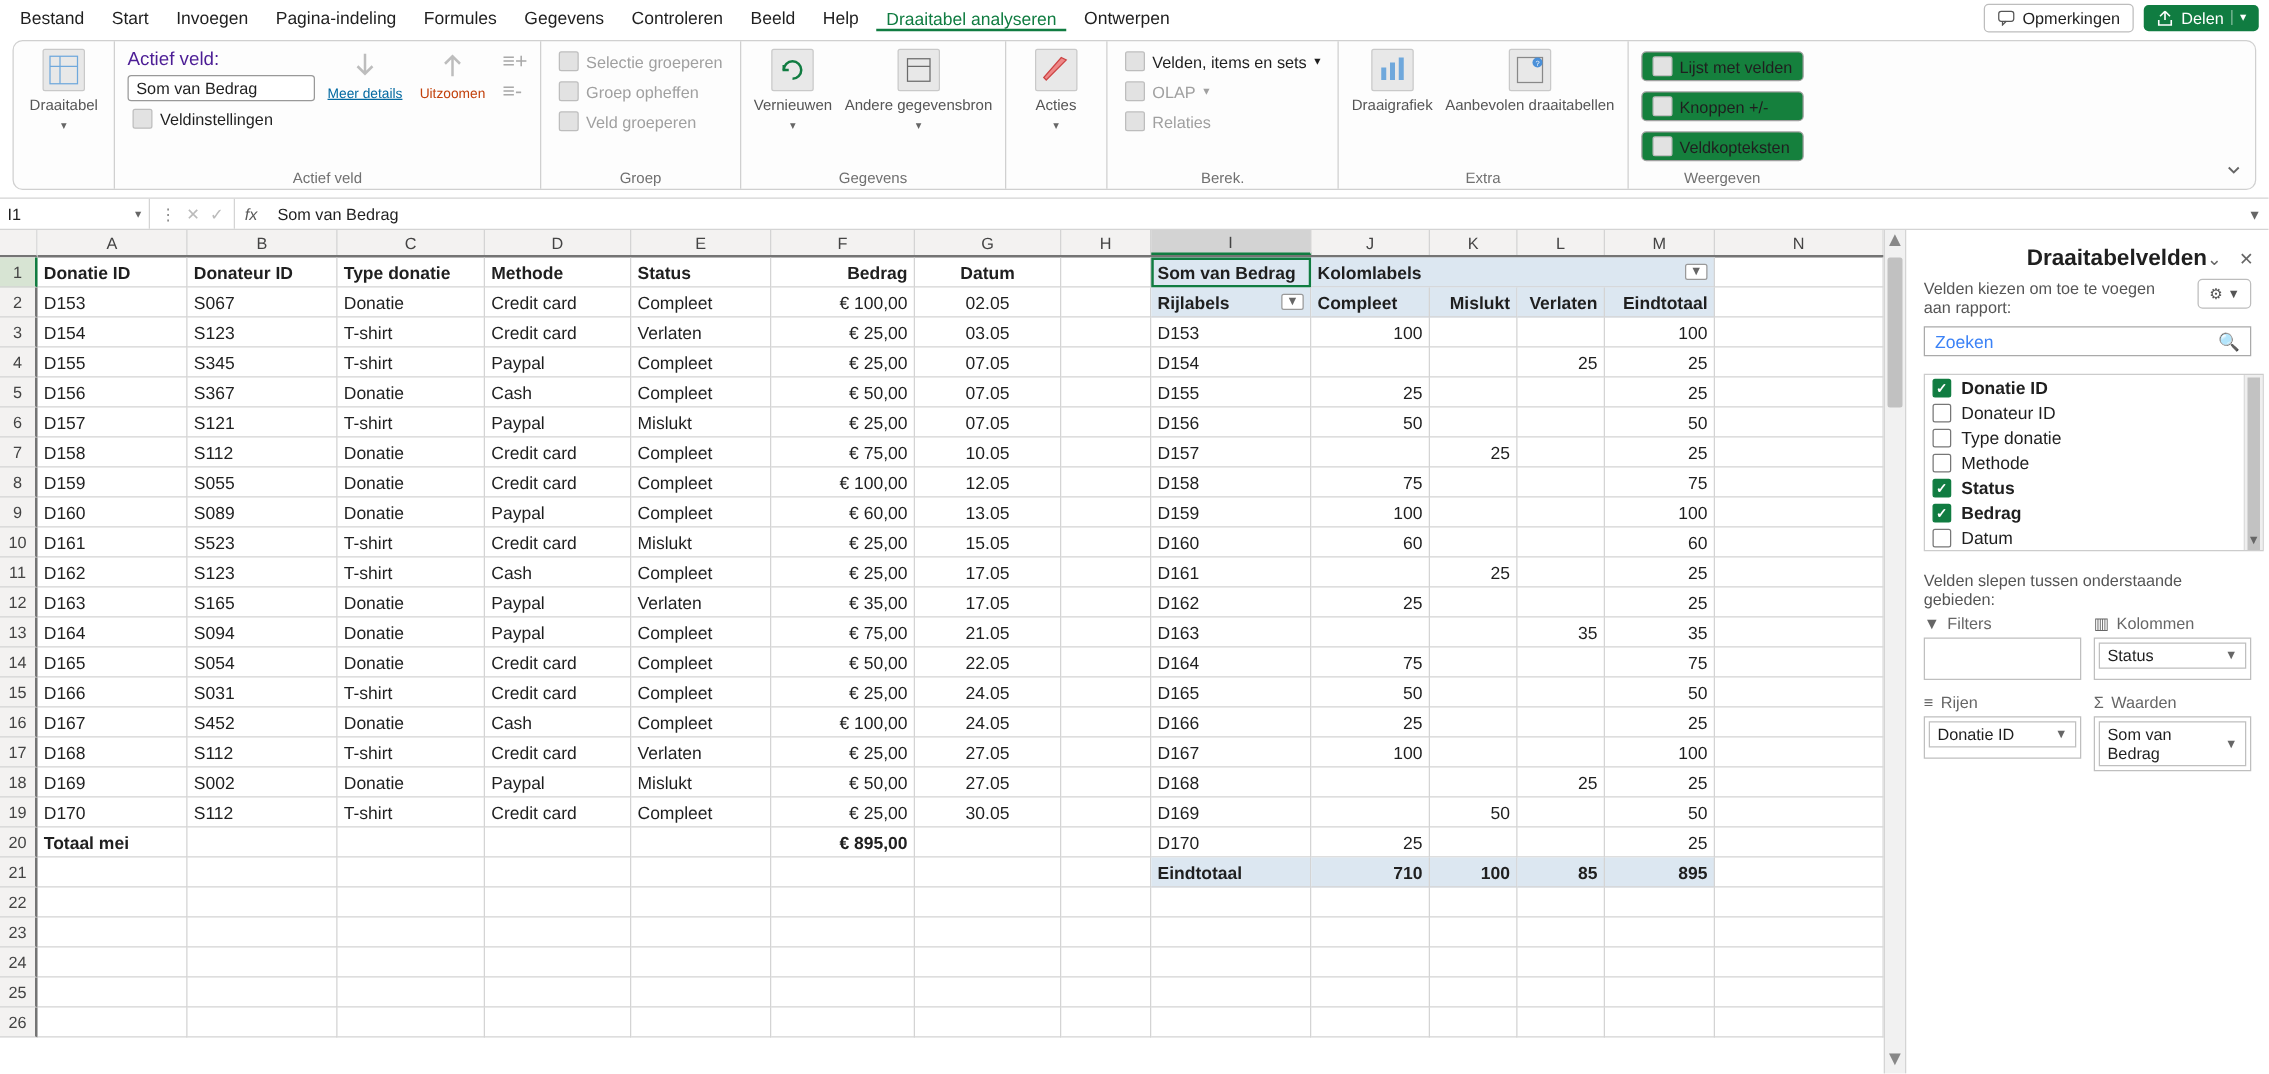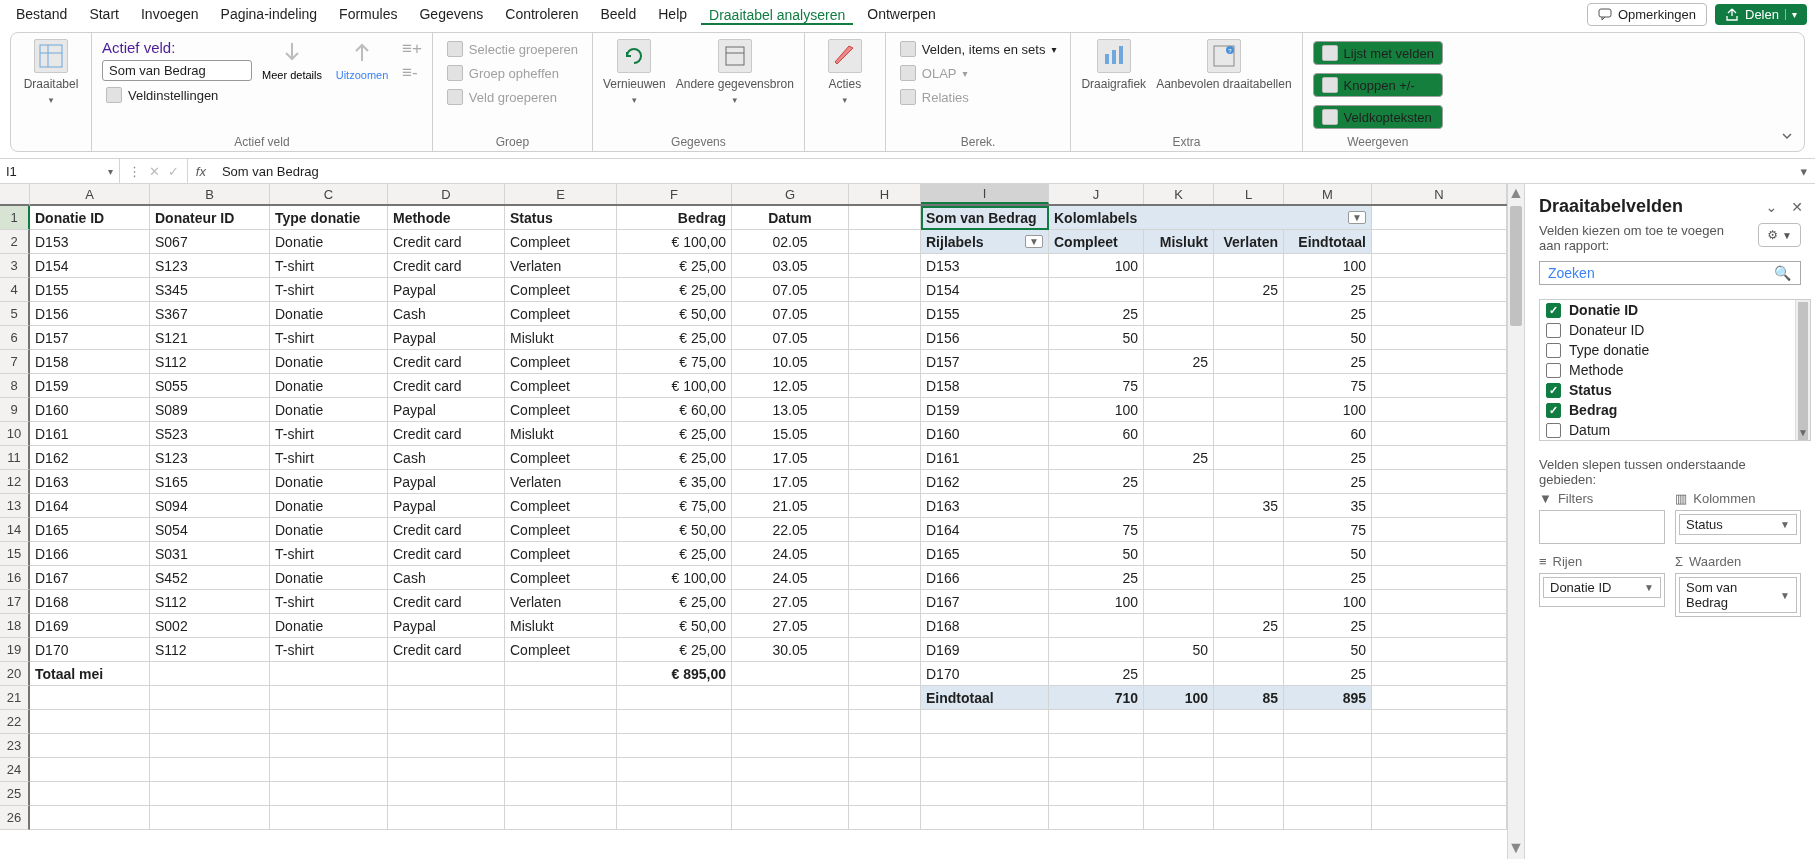--- a/index.html
+++ b/index.html
@@ -89,21 +89,21 @@
   .wA{width:120px;} .wB{width:120px;} .wC{width:118px;} .wD{width:117px;}
   .wE{width:112px;} .wF{width:115px;} .wG{width:117px;} .wH{width:72px;}
   .wI{width:128px;} .wJ{width:95px;} .wK{width:70px;} .wL{width:70px;}
   .wM{width:88px;} .wN{width:135px;}
 
   .vscroll{width:17px;background:#f1f1f1;border-left:1px solid var(--grid-border);display:flex;flex-direction:column;}
   .vscroll .thumb{background:#c1c1c1;border-radius:2px;margin:2px;}
 
   
   .side-panel{width:318px;border-left:1px solid var(--grid-border);background:#fff;display:flex;flex-direction:column;}
-  .sp-header{display:flex;align-items:center;justify-content:space-between;padding:12px 12px 6px 14px;}
+  .sp-header{display:flex;align-items:center;justify-content:flex-end;padding:12px 12px 6px 14px;}
   .sp-header h3{margin:0;font-size:18px;font-weight:600;}
   .sp-header .ctrls{display:flex;gap:14px;color:#666;font-size:14px;}
   .sp-sub{font-size:13px;color:#555;padding:0 14px;display:flex;align-items:flex-start;gap:10px;}
   .gear-btn{border:1px solid var(--button-border);border-radius:4px;padding:4px 8px;font-size:12px;display:flex;align-items:center;gap:4px;margin-left:auto;}
   .search-box{margin:8px 14px;border:1px solid #aaa;display:flex;align-items:center;padding:3px 8px;font-size:14px;color:#3b82f6;}
   .search-box .mag{margin-left:auto;}
   .field-list{margin:6px 4px 6px 14px;border:1px solid #ccc;max-height:180px;overflow:hidden;font-size:14px;position:relative;}
   .field-list .fscroll{position:absolute;right:0;top:0;bottom:0;width:15px;background:#efefef;border-left:1px solid #ddd;}
   .field-list .fscroll .fsthumb{position:absolute;left:2px;right:2px;top:2px;height:150px;background:#c2c2c2;}
   .field-item{display:flex;align-items:center;gap:8px;padding:2px 6px;}
@@ -178,29 +178,29 @@
   <div class="rib-group">
     <div class="rib-controls">
       <div class="rib-col">
         <span style="font-size:15px;color:#4c1d95;">Actief veld:</span>
         <div class="field-box"><span>Som van Bedrag</span></div>
         <div class="rib-btn">
           <span class="ico16"></span>
           <span>Veldinstellingen</span>
         </div>
       </div>
-      <div class="big-btn" style="color:#000000;">
+      <div class="big-btn" style="color:#0369a1;text-decoration:underline;">
         <span>
             <svg width="26" height="26">
               <path d="M13 4 L13 20 M7 14 L13 20 L19 14" stroke="#bdbdbd" fill="none" stroke-width="2"></path>
             </svg>
           </span>
         <span style="font-size:11px;">Meer details</span>
       </div>
-      <div class="big-btn" style="color:#3b82f6;">
+      <div class="big-btn" style="color:#c2410c;">
         <span>
             <svg width="26" height="26">
               <path d="M13 22 L13 6 M7 12 L13 6 L19 12" stroke="#bdbdbd" fill="none" stroke-width="2"></path>
             </svg>
           </span>
         <span style="font-size:11px;">Uitzoomen</span>
       </div>
       <div class="rib-col" style="justify-content:center;color:#a9a9a9;">
         <span style="font-size:17px;">≡+</span>
         <span style="font-size:17px;">≡-</span>

